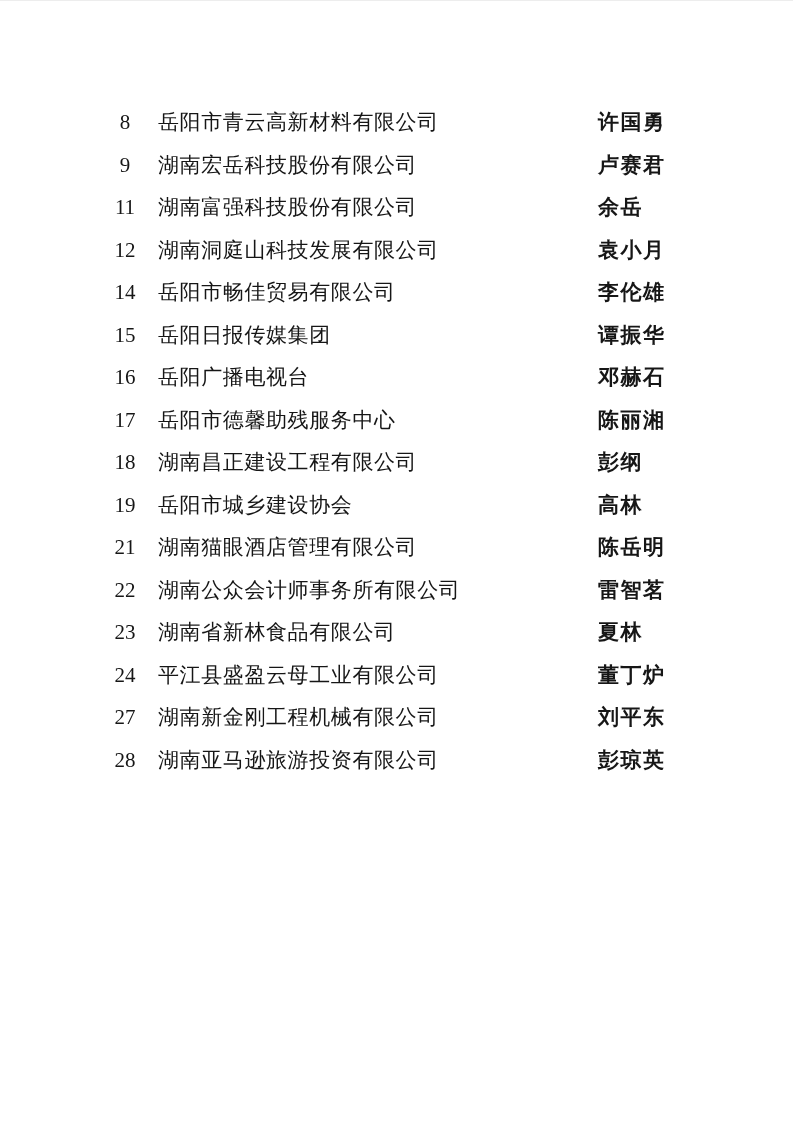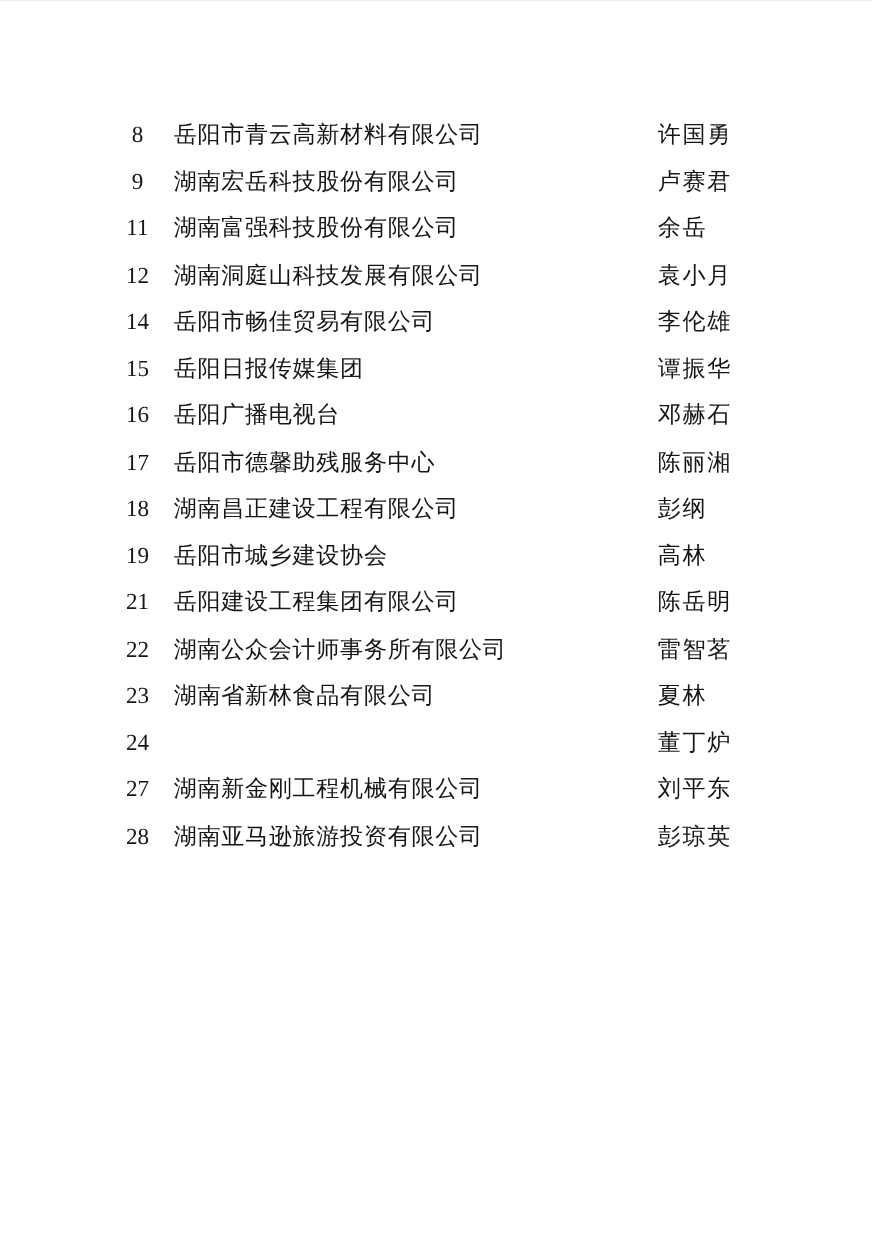--- a/index.html
+++ b/index.html
@@ -45,20 +45,21 @@
     width: 40px;
     text-align: center;
   }
   .company {
     left: 158px;
     letter-spacing: 0.6px;
   }
   .person {
     left: 598px;
     letter-spacing: 1.5px;
+    font-weight: bold;
   }
 </style>
 </head>
 <body>
 
 <div class="page">
   <div class="list" id="list">
   <div class="row">
     <span class="num">8</span>
     <span class="company">岳阳市青云高新材料有限公司</span>
@@ -117,38 +118,39 @@
 
   <div class="row">
     <span class="num">19</span>
     <span class="company">岳阳市城乡建设协会</span>
     <span class="person">高林</span>
   </div>
 
 
   <div class="row">
     <span class="num">21</span>
-    <span class="company">岳阳建设工程集团有限公司</span>
+    <span class="company">湖南猫眼酒店管理有限公司</span>
     <span class="person">陈岳明</span>
   </div>
 
   <div class="row">
     <span class="num">22</span>
     <span class="company">湖南公众会计师事务所有限公司</span>
     <span class="person">雷智茗</span>
   </div>
 
   <div class="row">
     <span class="num">23</span>
     <span class="company">湖南省新林食品有限公司</span>
     <span class="person">夏林</span>
   </div>
 
   <div class="row">
     <span class="num">24</span>
+    <span class="company">平江县盛盈云母工业有限公司</span>
     <span class="person">董丁炉</span>
   </div>
 
 
 
   <div class="row">
     <span class="num">27</span>
     <span class="company">湖南新金刚工程机械有限公司</span>
     <span class="person">刘平东</span>
   </div>

